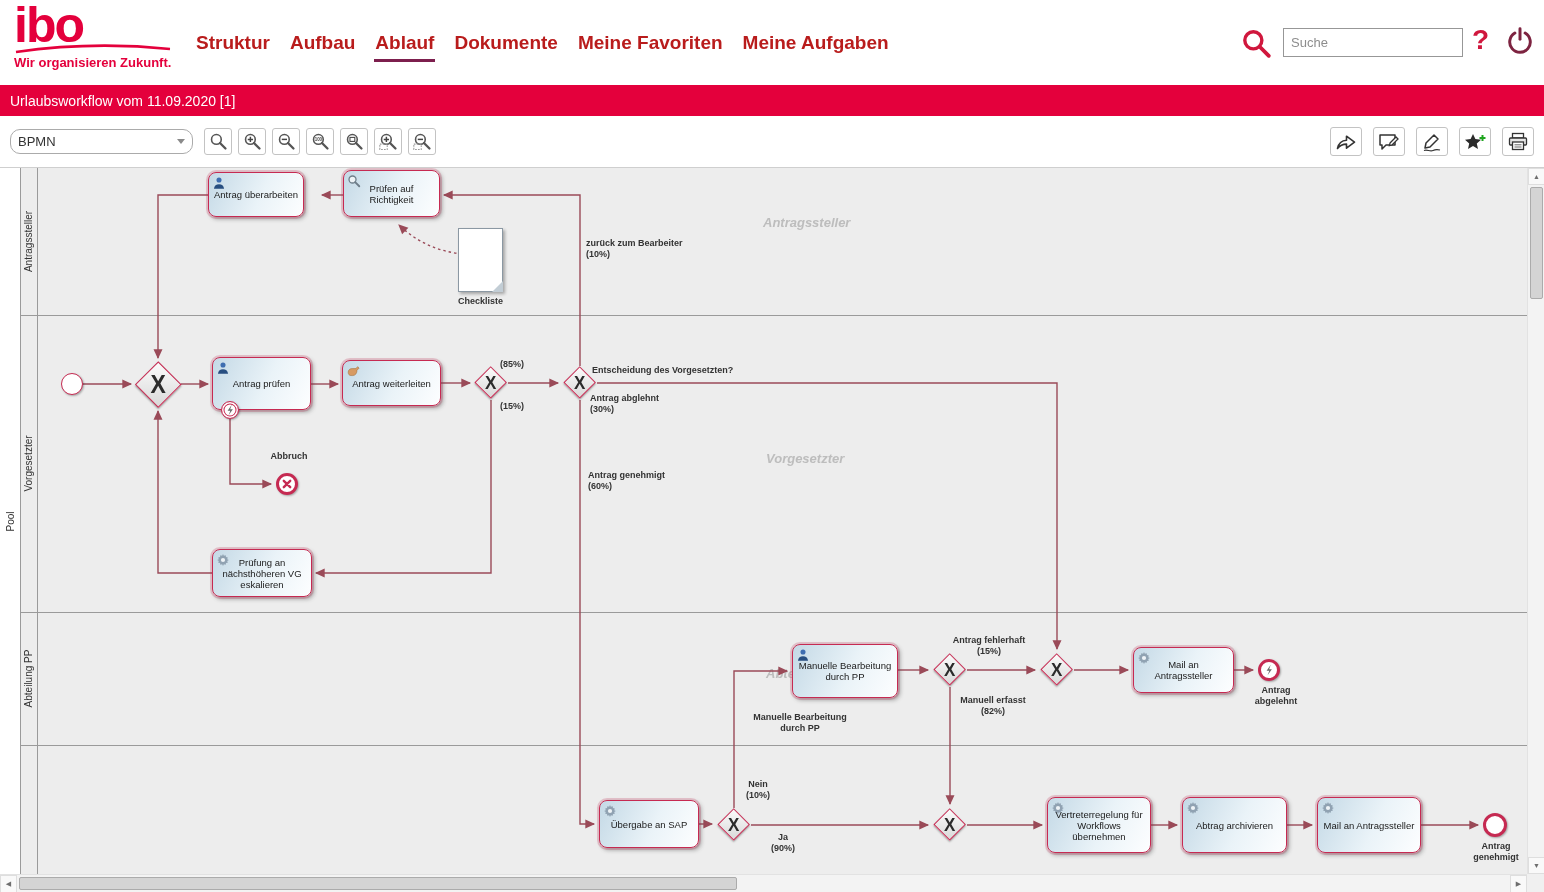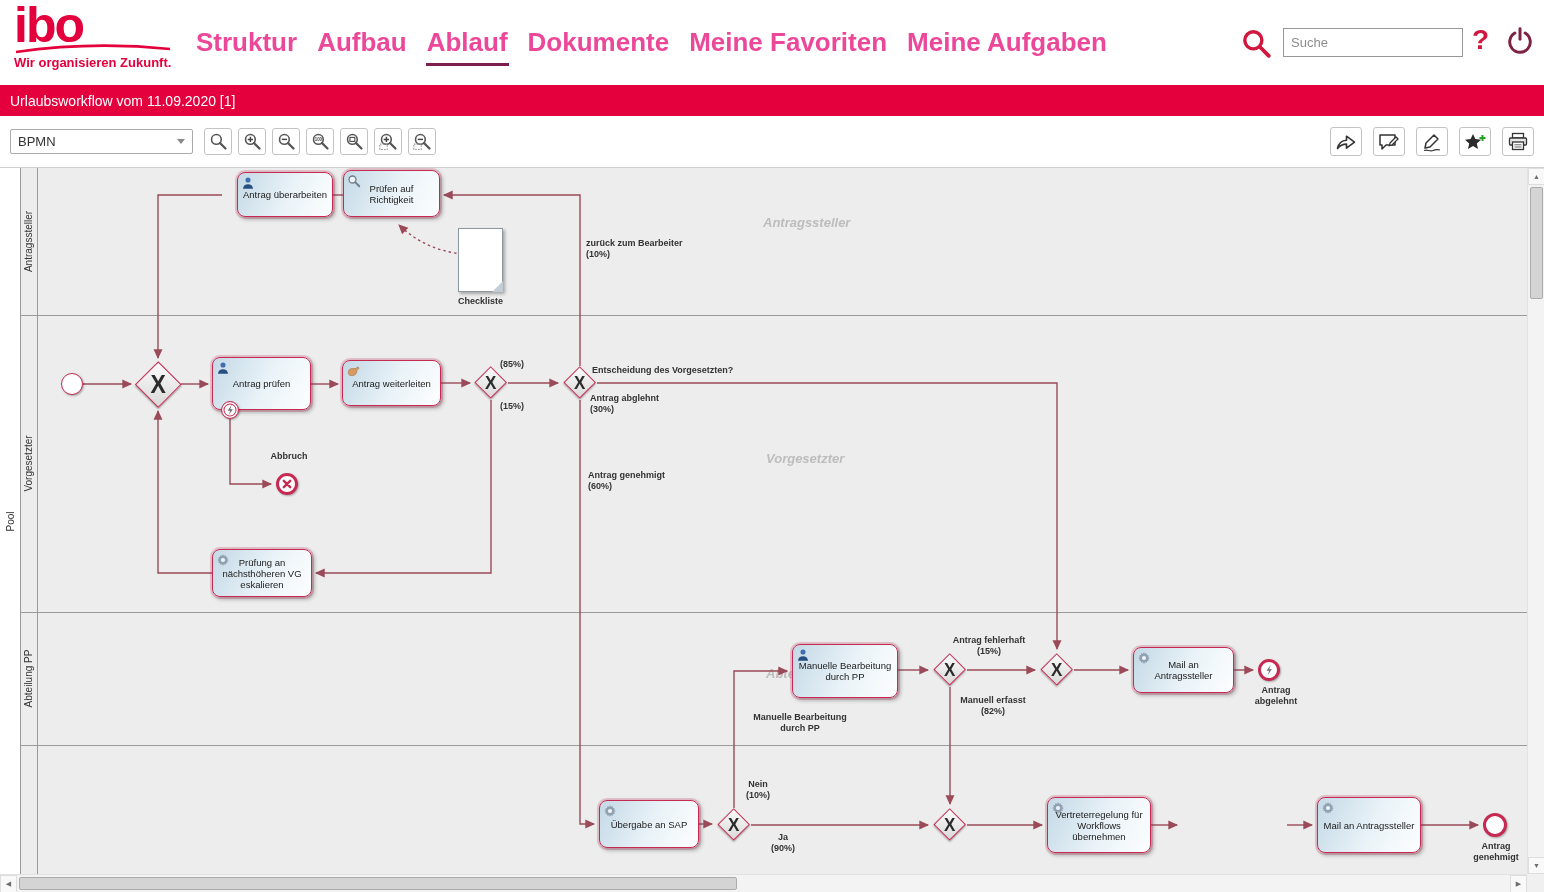--- a/index.html
+++ b/index.html
@@ -6,39 +6,39 @@
   body{width:1544px;height:892px;overflow:hidden;background:#fff;
        font-family:"Liberation Sans",sans-serif;position:relative;}
 
   
   .header{position:absolute;top:0;left:0;width:1544px;height:85px;background:#fff;}
   .logo{position:absolute;left:14px;top:2px;width:175px;cursor:pointer;}
   .logo-text{font-size:50px;line-height:46px;font-weight:bold;color:#e4003c;letter-spacing:-2px;}
   .logo-swoosh{display:block;margin-top:-4px;}
   .tagline{color:#e4003c;font-size:13px;font-weight:bold;margin-top:1px;white-space:nowrap;}
   .nav{position:absolute;left:195px;top:0;height:85px;display:flex;align-items:center;gap:18px;}
-  .nav a{color:#ec4899;font-size:26px;font-weight:bold;text-decoration:none;white-space:nowrap;
+  .nav a{color:#b91c1c;font-size:19px;font-weight:bold;text-decoration:none;white-space:nowrap;
          padding:8px 1px 5px 1px;border-bottom:3px solid transparent;}
   .nav a.active{border-bottom-color:#7d1f4e;}
   .search-icon{position:absolute;left:1240px;top:27px;width:32px;height:32px;cursor:pointer;}
   .search-input{position:absolute;left:1283px;top:28px;width:180px;height:29px;box-sizing:border-box;
          border:1px solid #979797;font-size:13px;padding:0 7px;color:#333;font-family:"Liberation Sans",sans-serif;}
   .search-input::placeholder{color:#8d8d8d;}
   .help{position:absolute;left:1472px;top:24px;font-size:28px;font-weight:bold;color:#d0173d;cursor:pointer;}
   .power{position:absolute;left:1505px;top:26px;width:30px;height:32px;cursor:pointer;}
 
   
   .titlebar{position:absolute;top:85px;left:0;width:1544px;height:31px;background:#e4003c;color:#fff;
             display:flex;align-items:center;padding-left:10px;box-sizing:border-box;font-size:14px;}
 
   
   .toolbar{position:absolute;top:116px;left:0;width:1544px;height:52px;background:#fff;
            border-bottom:1px solid #cfcfcf;box-sizing:border-box;}
   .mode-select{position:absolute;left:10px;top:13px;width:183px;height:25px;border:1px solid #ababab;
-           border-radius:2px;background:#fff;display:flex;align-items:center;justify-content:space-between;
+           border-radius:10px;background:#fff;display:flex;align-items:center;justify-content:space-between;
            padding:0 7px;box-sizing:border-box;font-size:13px;color:#333;cursor:pointer;}
   .sel-arrow{width:0;height:0;border-left:4px solid transparent;border-right:4px solid transparent;
            border-top:5px solid #8a8a8a;}
   .zoom-group{position:absolute;left:204px;top:12px;display:flex;gap:6px;}
   .tool-btn{width:28px;height:27px;border:1px solid #c3c3c3;border-radius:3px;background:#fff;
            display:flex;align-items:center;justify-content:center;cursor:pointer;box-sizing:border-box;}
   .action-group{position:absolute;right:10px;top:11px;display:flex;gap:11px;}
   .action-group .tool-btn{width:32px;height:29px;}
 
   
@@ -270,21 +270,21 @@
       <span>Vorgesetzter</span>
     </div>
     <div class="watermark" style="left: 766px; top: 283px;">Vorgesetzter</div>
     <div class="lane-label" style="top: 444px; height: 133px;">
       <span>Abteilung PP</span>
     </div>
     <div class="watermark" style="left: 766px; top: 498px;">Abteilung PP</div>
     <div class="lane-label" style="top: 577px; height: 129px;">
       <span></span>
     </div>
-    <div class="task" style="left: 237px; top: 4px; width: 96px; height: 45px;">
+    <div class="task" style="left: 208px; top: 4px; width: 96px; height: 45px;">
       <span class="node-icon">
         <svg viewBox="0 0 16 16">
           <circle cx="8" cy="4.6" r="2.9" fill="#3e6db0"></circle>
           <path d="M2.2 14.5c.4-3.4 2.7-5 5.8-5s5.4 1.6 5.8 5z" fill="#274e80"></path>
         </svg>
       </span>
       <span class="task-label">Antrag überarbeiten</span>
     </div>
     <div class="task" style="left: 343px; top: 2px; width: 97px; height: 47px;">
       <span class="node-icon">
@@ -349,20 +349,29 @@
       <span class="task-label">Übergabe an SAP</span>
     </div>
     <div class="task" style="left: 1047px; top: 629px; width: 104px; height: 56px;">
       <span class="node-icon">
         <svg viewBox="0 0 16 16">
           <path d="M8 1.2l1 1.9 2.1-.6.3 2.1 2.1.4-.7 2 1.9 1-1.9 1 .7 2-2.1.4-.3 2.1-2.1-.6-1 1.9-1-1.9-2.1.6-.3-2.1-2.1-.4.7-2-1.9-1 1.9-1-.7-2 2.1-.4.3-2.1 2.1.6z" fill="#90a2b2"></path>
           <circle cx="8" cy="8" r="2.4" fill="#eef3f7"></circle>
         </svg>
       </span>
       <span class="task-label">Vertreterregelung für Workflows übernehmen</span>
+    </div>
+    <div class="task" style="left: 1182px; top: 629px; width: 105px; height: 56px;">
+      <span class="node-icon">
+        <svg viewBox="0 0 16 16">
+          <path d="M8 1.2l1 1.9 2.1-.6.3 2.1 2.1.4-.7 2 1.9 1-1.9 1 .7 2-2.1.4-.3 2.1-2.1-.6-1 1.9-1-1.9-2.1.6-.3-2.1-2.1-.4.7-2-1.9-1 1.9-1-.7-2 2.1-.4.3-2.1 2.1.6z" fill="#90a2b2"></path>
+          <circle cx="8" cy="8" r="2.4" fill="#eef3f7"></circle>
+        </svg>
+      </span>
+      <span class="task-label">Abtrag archivieren</span>
     </div>
     <div class="task" style="left: 1317px; top: 629px; width: 104px; height: 56px;">
       <span class="node-icon">
         <svg viewBox="0 0 16 16">
           <path d="M8 1.2l1 1.9 2.1-.6.3 2.1 2.1.4-.7 2 1.9 1-1.9 1 .7 2-2.1.4-.3 2.1-2.1-.6-1 1.9-1-1.9-2.1.6-.3-2.1-2.1-.4.7-2-1.9-1 1.9-1-.7-2 2.1-.4.3-2.1 2.1.6z" fill="#90a2b2"></path>
           <circle cx="8" cy="8" r="2.4" fill="#eef3f7"></circle>
         </svg>
       </span>
       <span class="task-label">Mail an Antragssteller</span>
     </div>

